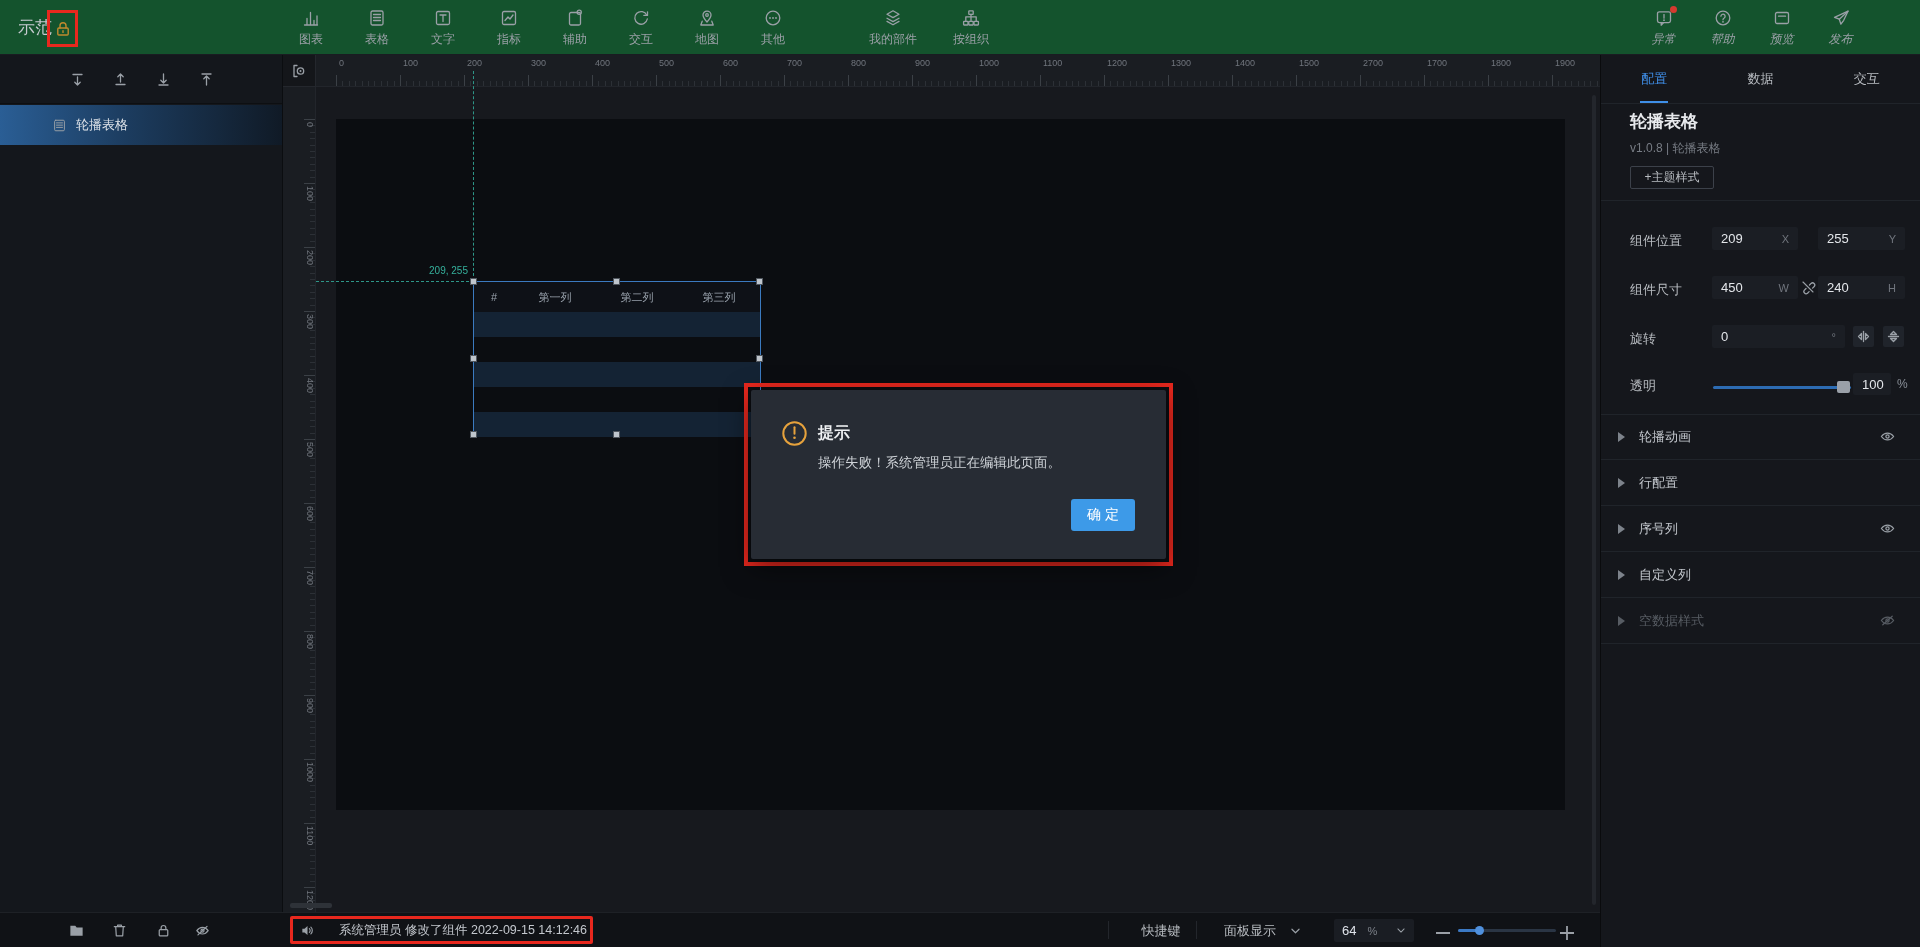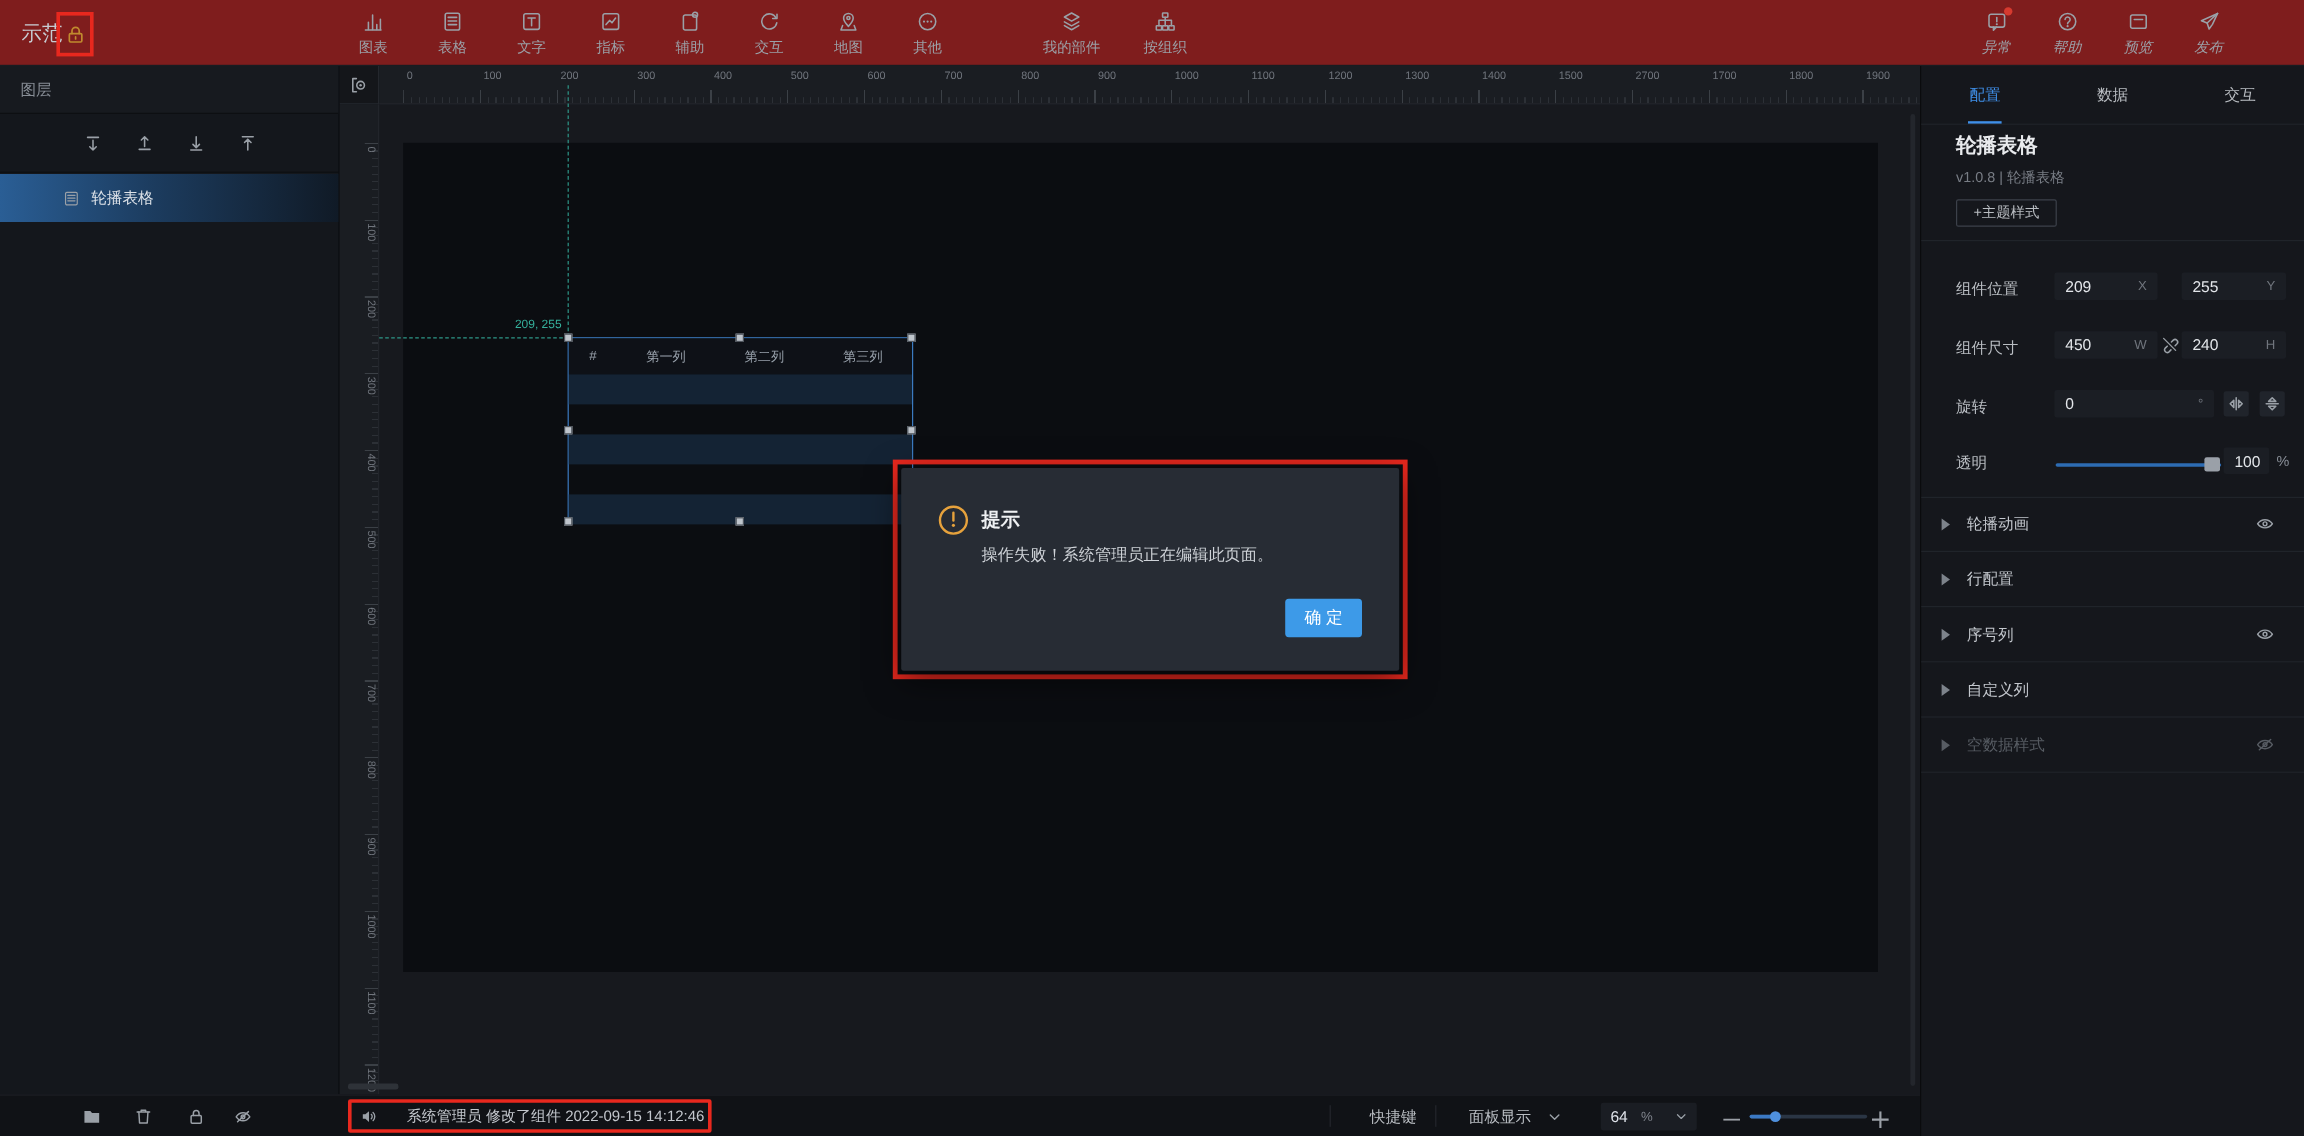--- a/index.html
+++ b/index.html
@@ -4,21 +4,21 @@
 <style>
   * { margin:0; padding:0; box-sizing:border-box; }
   html,body { width:1920px; height:947px; background:#0c0e11; overflow:hidden;
     font-family:"Liberation Sans","DejaVu Sans",sans-serif; }
   .abs { position:absolute; }
   svg { display:block; }
   .ic { stroke:#9aa0a7; fill:none; stroke-width:1.3; stroke-linecap:round; stroke-linejoin:round; }
   .fdot { fill:#9aa0a7; stroke:none; }
 
   
-  .topbar { left:0; top:0; width:1920px; height:55px; background:#7f1d1d; border-bottom:1px solid #191c21; }
+  .topbar { left:0; top:0; width:1920px; height:55px; background:#14532d; border-bottom:1px solid #191c21; }
   .project-title { left:18px; top:16px; font-size:17px; color:#c7cbd1; }
   .lock-annot { left:47px; top:10px; width:31px; height:37px; border:3px solid #e8281e; display:flex; align-items:center; justify-content:center; }
   .tools { left:278px; top:5px; height:46px; display:flex; align-items:center; }
   .tool { width:66px; display:flex; flex-direction:column; align-items:center; gap:3px; cursor:pointer; position:relative; }
   .tool-label { font-size:12px; color:#9ba0a7; white-space:nowrap; }
   .tool.wide { width:78px; }
   .tool.group-gap { margin-left:48px; }
   .right-tools { left:1634px; top:5px; height:46px; display:flex; align-items:center;font-style:italic; }
   .right-tools .tool { width:59px; }
   .badge-dot { position:absolute; right:14px; top:-2px; width:7px; height:7px; border-radius:50%; background:#d63a2f; }
@@ -257,21 +257,20 @@
             <path d="M17 3.2L3.5 9.3l4.8 1.9 1.6 5 2.8-3.9 4.3-9.1z"></path>
             <path d="M8.3 11.2L17 3.2"></path>
           </svg>
         </span>
       <span class="tool-label">发布</span>
     </div>
   </div>
 </div>
 
 <div class="abs left-panel">
-  <div class="lp-header">图层</div>
   <div class="lp-tools">
     <span>
         <svg width="17" height="17" viewBox="0 0 17 17" class="ic">
           <path d="M4 3.5h9"></path>
           <path d="M8.5 6v8M5.8 11.3l2.7 2.7 2.7-2.7"></path>
         </svg>
       </span>
     <span>
         <svg width="17" height="17" viewBox="0 0 17 17" class="ic">
           <path d="M4 13.5h9"></path>

